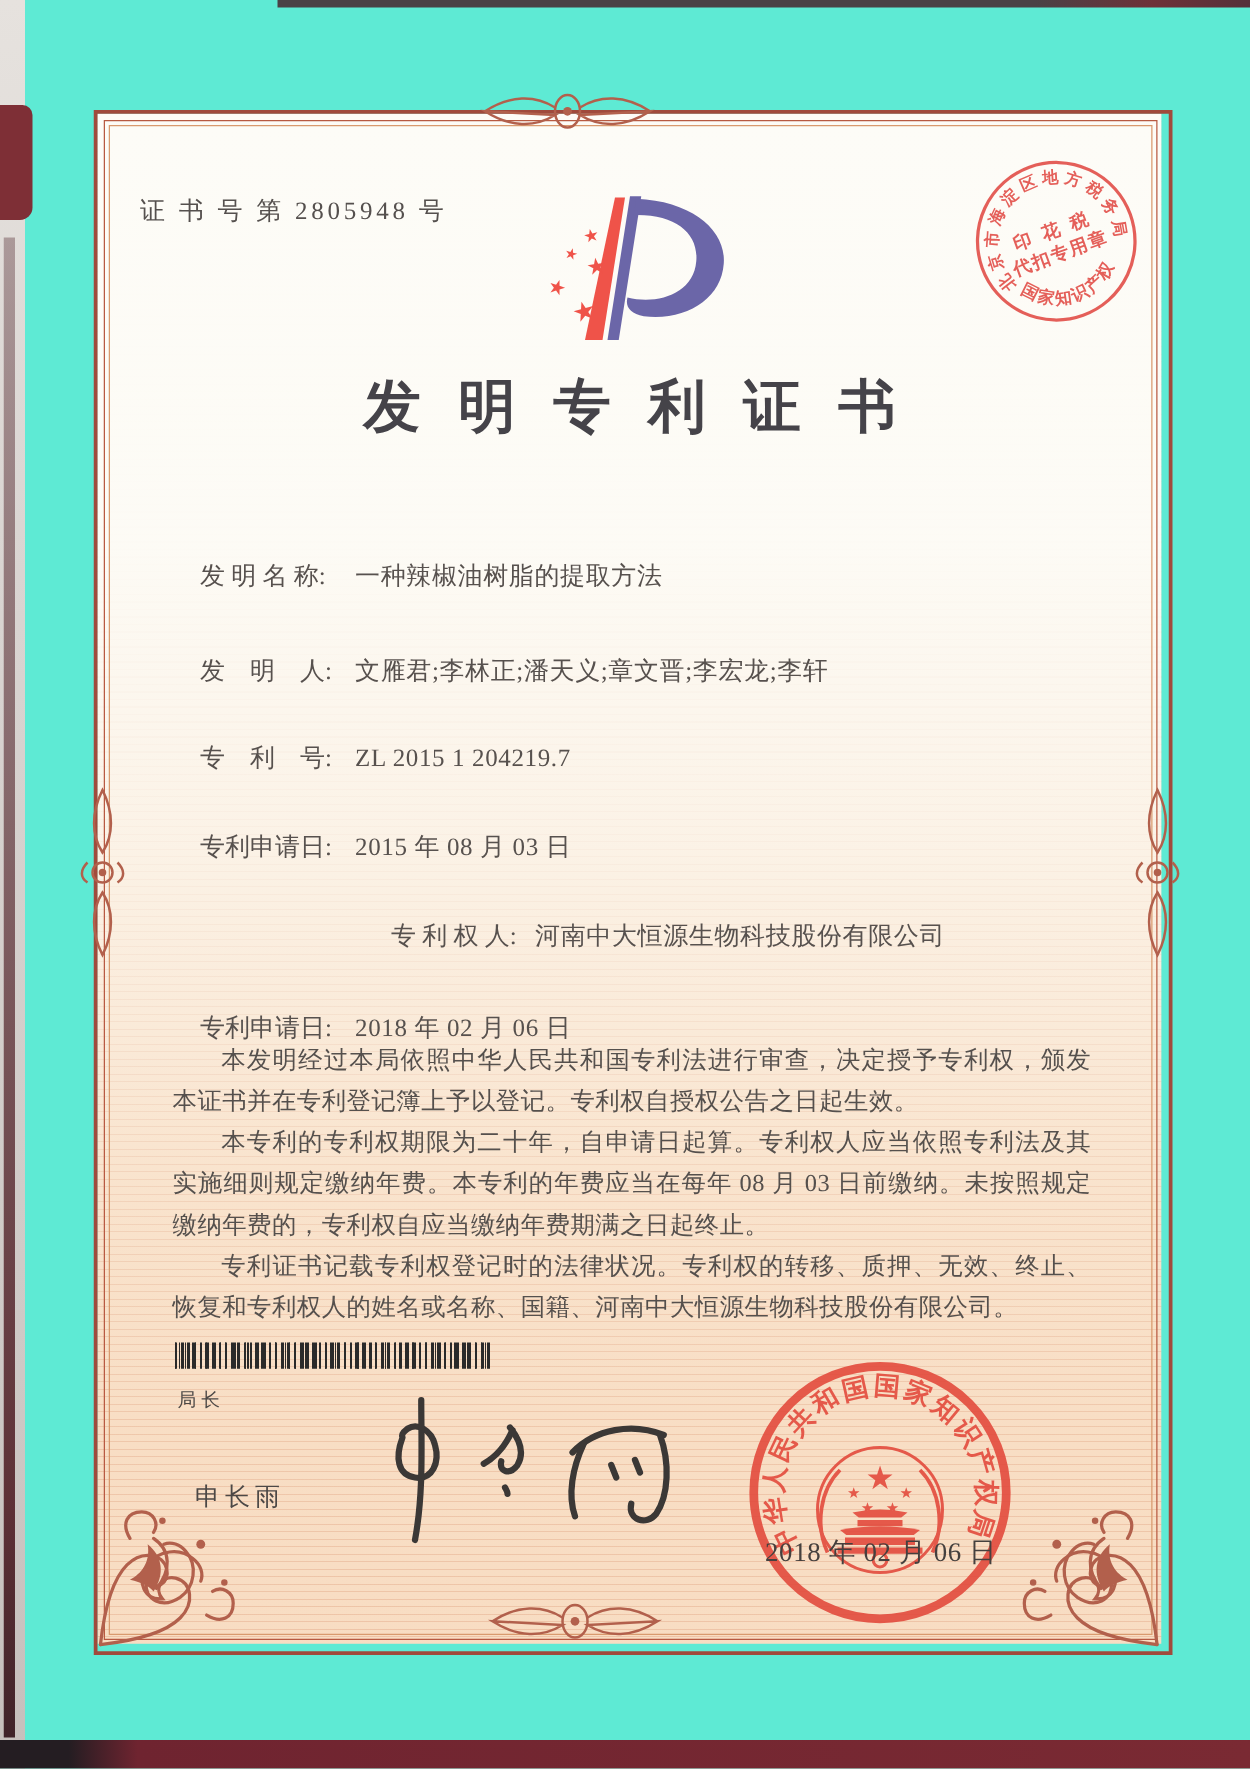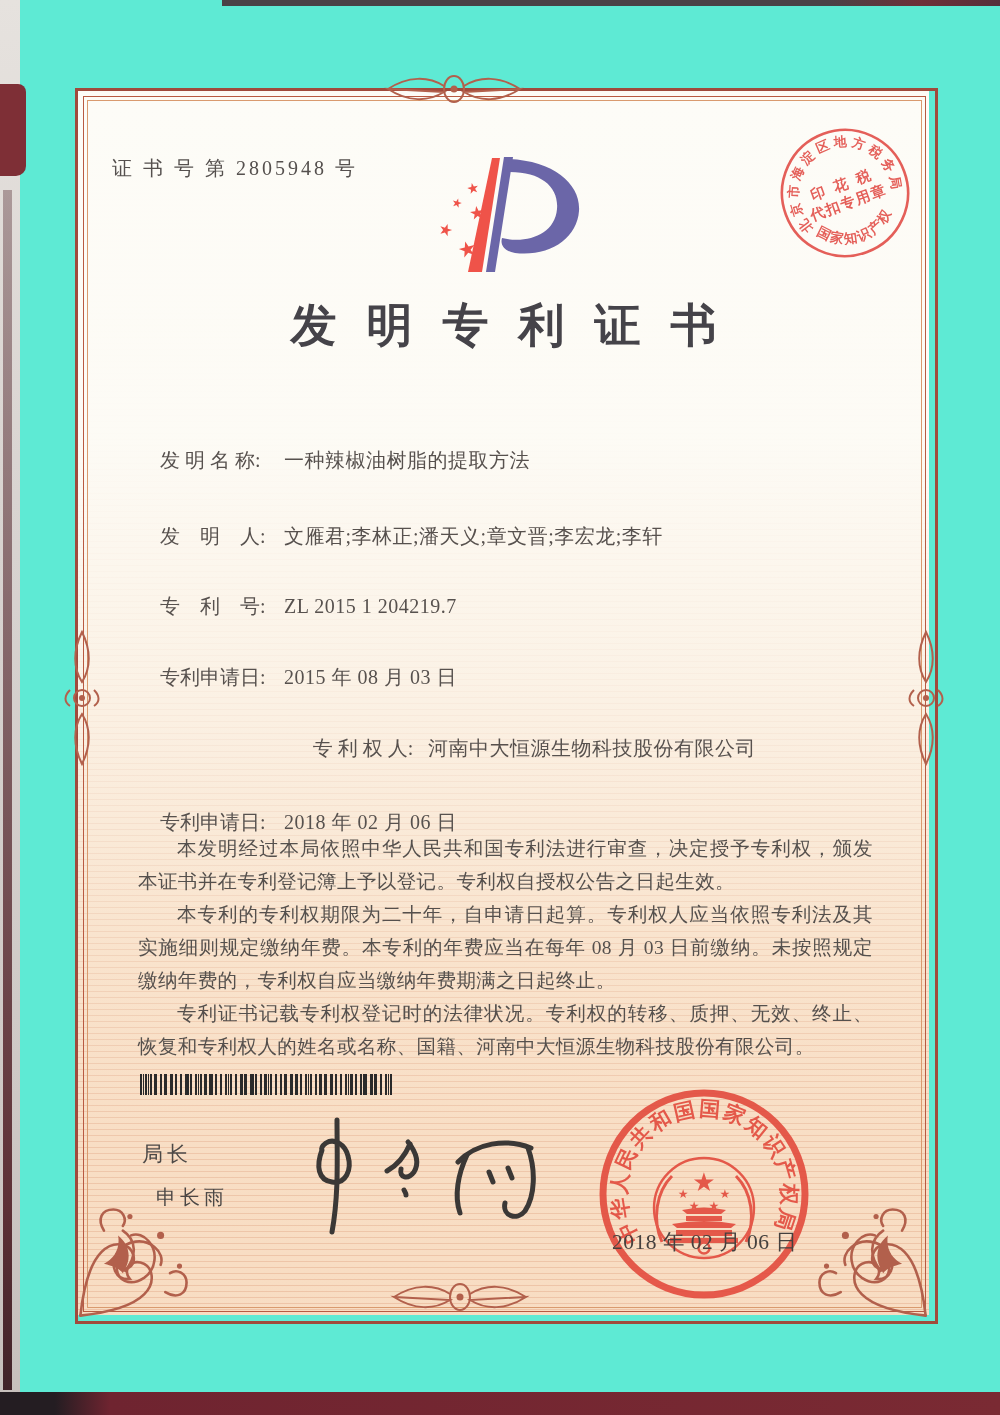--- a/index.html
+++ b/index.html
@@ -30,21 +30,21 @@
   .field{left:140px;width:760px;height:30px;font-size:20px;color:#57514e;z-index:3;white-space:pre;}
   .field .lbl{display:inline-block;min-width:118px;}
   .field .val{margin-left:6px;letter-spacing:.5px;}
   .paras{left:138px;top:832px;width:735px;font-size:19.5px;line-height:33px;color:#55504d;text-align:justify;z-index:3;}
   .paras p{margin:0;text-indent:2em;letter-spacing:.4px;}
   .barcode{left:140px;top:1074px;width:252px;height:21px;z-index:3;
     background-image:
       repeating-linear-gradient(90deg,#2a2a2a 0 2px,rgba(0,0,0,0) 2px 5px),
       repeating-linear-gradient(90deg,#2a2a2a 0 1px,rgba(0,0,0,0) 1px 8px),
       repeating-linear-gradient(90deg,rgba(0,0,0,0) 0 3px,#2a2a2a 3px 4px,rgba(0,0,0,0) 4px 11px);}
-  .signoff-role{left:142px;top:1140px;font-size:21px;color:#4c4846;letter-spacing:4px;z-index:3;text-align:center;}
+  .signoff-role{left:142px;top:1111px;font-size:15px;color:#4c4846;letter-spacing:4px;z-index:3;text-align:center;}
   .signoff-name{left:156px;top:1184px;font-size:20px;color:#4c4846;letter-spacing:4px;z-index:3;}
   .signature{left:290px;top:1108px;z-index:3;}
   .seal{left:588px;top:1078px;z-index:3;}
   .seal-date{left:612px;top:1227px;font-size:21.5px;color:#45403e;letter-spacing:.5px;z-index:4;}
   .footer{left:75px;top:1290px;width:857px;text-align:center;font-size:17px;color:#4e4a48;letter-spacing:2px;z-index:3;}
   .tax-stamp{left:758px;top:106px;z-index:3;}
 </style>
 </head>
 <body>
 

